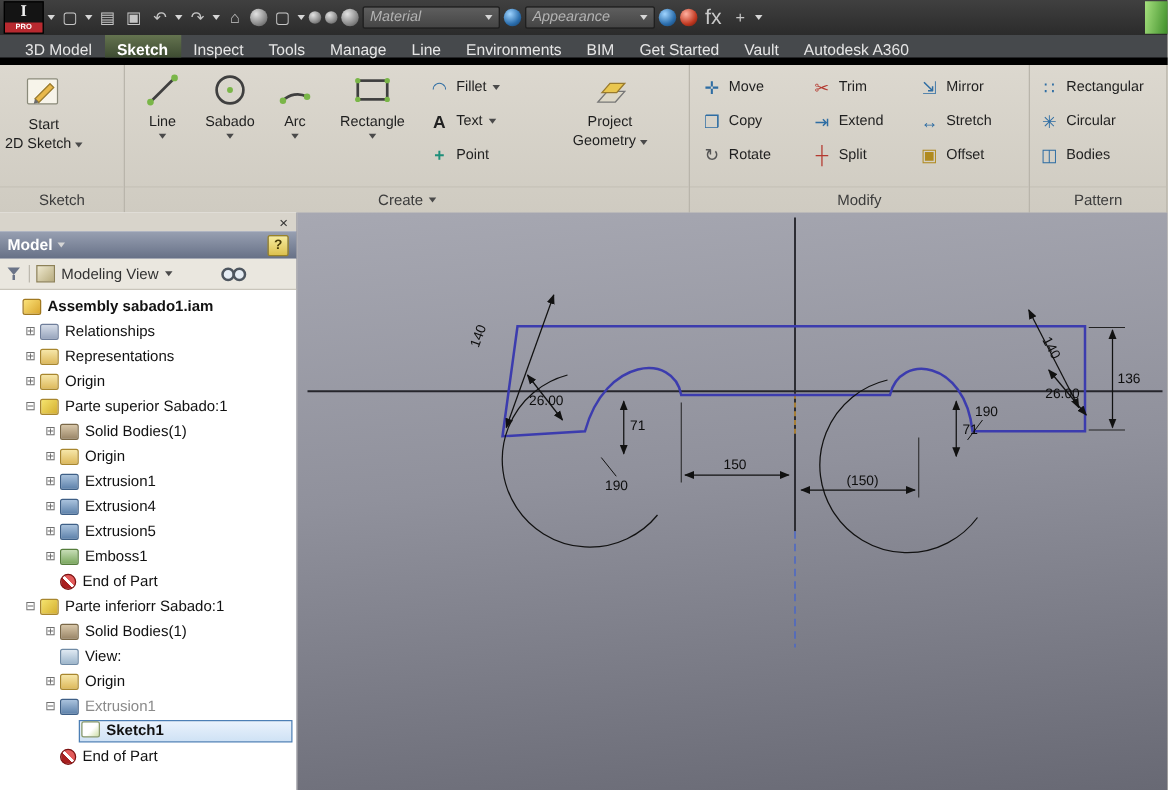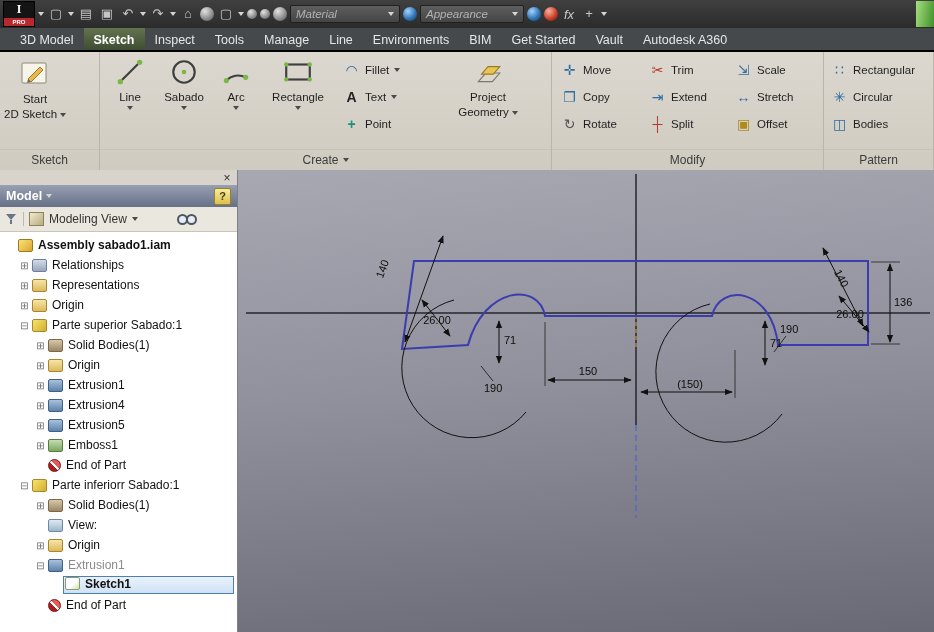--- a/index.html
+++ b/index.html
@@ -21,27 +21,27 @@
   .car.light{border-top-color:#d6d6d6}
   .combo{height:18px;background:linear-gradient(#5e5e5e,#454545);border:1px solid #1f1f1f;
     border-radius:2px;color:#b3b3b3;font-style:italic;font-size:11.5px;display:flex;
     align-items:center;padding:0 5px;justify-content:space-between;flex:none;box-sizing:border-box}
   .combo.material{width:110px}.combo.appearance{width:104px}
   .orb{width:14px;height:14px;border-radius:50%;flex:none}
   .orb.blue{background:radial-gradient(circle at 35% 30%,#9fd4ff,#2c6fae 60%,#123a63)}
   .orb.red{background:radial-gradient(circle at 35% 30%,#ffb0a0,#c23a22 60%,#5f1408)}
   .orb.gray{background:radial-gradient(circle at 35% 30%,#e2e2e2,#8b8b8b 60%,#4a4a4a)}
   .orb.sm{width:10px;height:10px}
-  .fx{color:#c9c9c9;font-style:italic;font-size:13px;padding:0 3px}
+  .fx{color:#c9c9c9;font-size:17px;padding:0 3px}
   .green-frag{position:absolute;right:0;top:1px;width:18px;height:26px;
     background:linear-gradient(100deg,#a6e07e,#3f8f2a)}
 
   
   .tabbar{position:absolute;top:28px;left:0;width:934px;height:24px;background:#46494c;
-    display:flex;padding-left:10px;box-sizing:border-box;border-bottom:2px solid #000000}
+    display:flex;padding-left:10px;box-sizing:border-box;border-bottom:6px solid #000000}
   .tab{color:#e6e6e6;font-size:12.5px;line-height:24px;padding:0 10px;white-space:nowrap}
   .tab.active{background:linear-gradient(#64734f,#3e4c32);color:#fff;font-weight:bold}
 
   
   .ribbon{position:absolute;top:52px;left:0;width:934px;height:118px;
     background:linear-gradient(#dcd8cf,#cfcbc1);display:flex}
   .panel{height:118px;display:flex;flex-direction:column;border-right:1px solid #b9b5ab;
     box-sizing:border-box;flex:none}
   .p-sketch{width:100px}.p-create{width:452px}.p-modify{width:272px}.p-pattern{width:110px}
   .panel-body{flex:1;display:flex;align-items:stretch}
@@ -298,21 +298,21 @@
           <span>Extend</span>
         </div>
         <div class="btn-sm">
           <span class="gi c-red">┼</span>
           <span>Split</span>
         </div>
       </div>
       <div class="mod-col" style="width:94px">
         <div class="btn-sm">
           <span class="gi c-blue">⇲</span>
-          <span>Scale</span>
+          <span>Mirror</span>
         </div>
         <div class="btn-sm">
           <span class="gi c-blue">↔</span>
           <span>Stretch</span>
         </div>
         <div class="btn-sm">
           <span class="gi c-gold">▣</span>
           <span>Offset</span>
         </div>
       </div>

